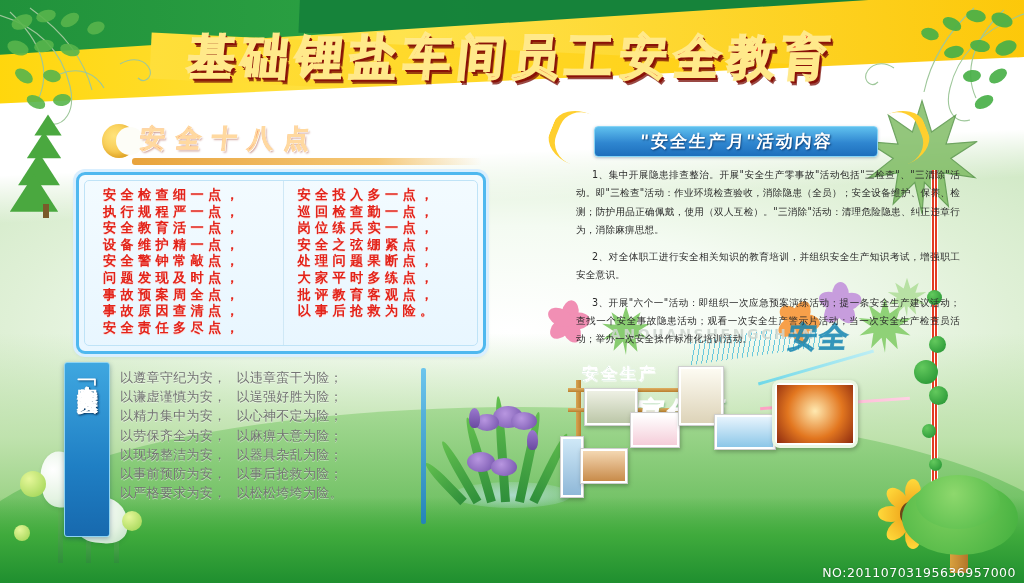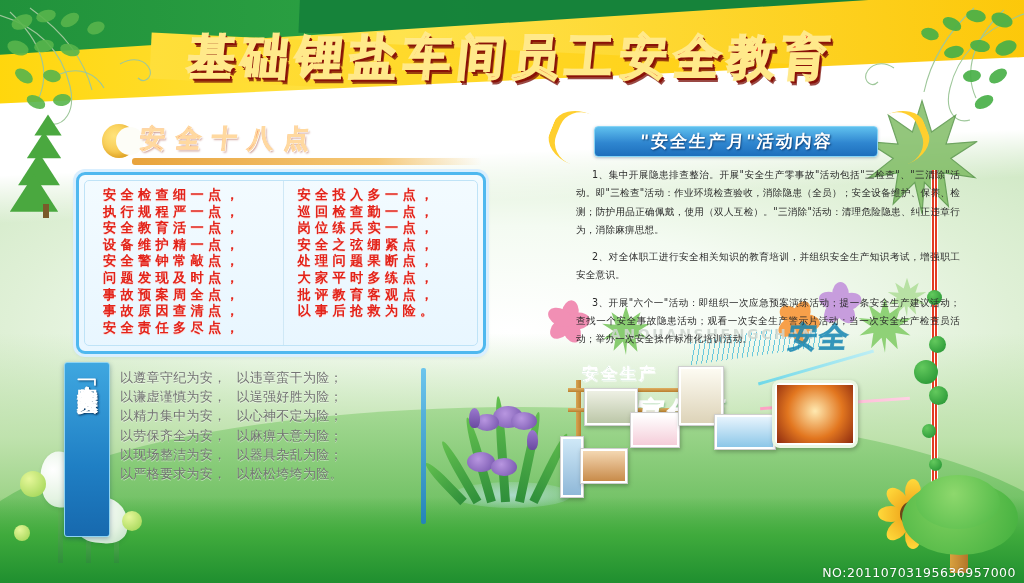--- a/index.html
+++ b/index.html
@@ -394,20 +394,21 @@
 
   <div class="vbox">
     <div class="vbox-text">安全生产「八安八险</div>
   </div>
   <div class="couplets">
     <div class="cline"><span>以遵章守纪为安，</span><span class="sep"></span><span>以违章蛮干为险；</span></div>
     <div class="cline"><span>以谦虚谨慎为安，</span><span class="sep"></span><span>以逞强好胜为险；</span></div>
     <div class="cline"><span>以精力集中为安，</span><span class="sep"></span><span>以心神不定为险；</span></div>
     <div class="cline"><span>以劳保齐全为安，</span><span class="sep"></span><span>以麻痹大意为险；</span></div>
     <div class="cline"><span>以现场整洁为安，</span><span class="sep"></span><span>以器具杂乱为险；</span></div>
+    <div class="cline"><span>以事前预防为安，</span><span class="sep"></span><span>以事后抢救为险；</span></div>
     <div class="cline"><span>以严格要求为安，</span><span class="sep"></span><span>以松松垮垮为险。</span></div>
   </div>
   <div class="couplet-bar"></div>
 
   <div class="iris">
     <div class="pond"></div>
     <div class="iris-blade" style="left:56px;height:106px;transform:rotate(-4deg);"></div>
     <div class="iris-blade" style="left:42px;height:88px;transform:rotate(-16deg);"></div>
     <div class="iris-blade" style="left:70px;height:92px;transform:rotate(12deg);"></div>
     <div class="iris-blade" style="left:28px;height:70px;transform:rotate(-30deg);"></div>

